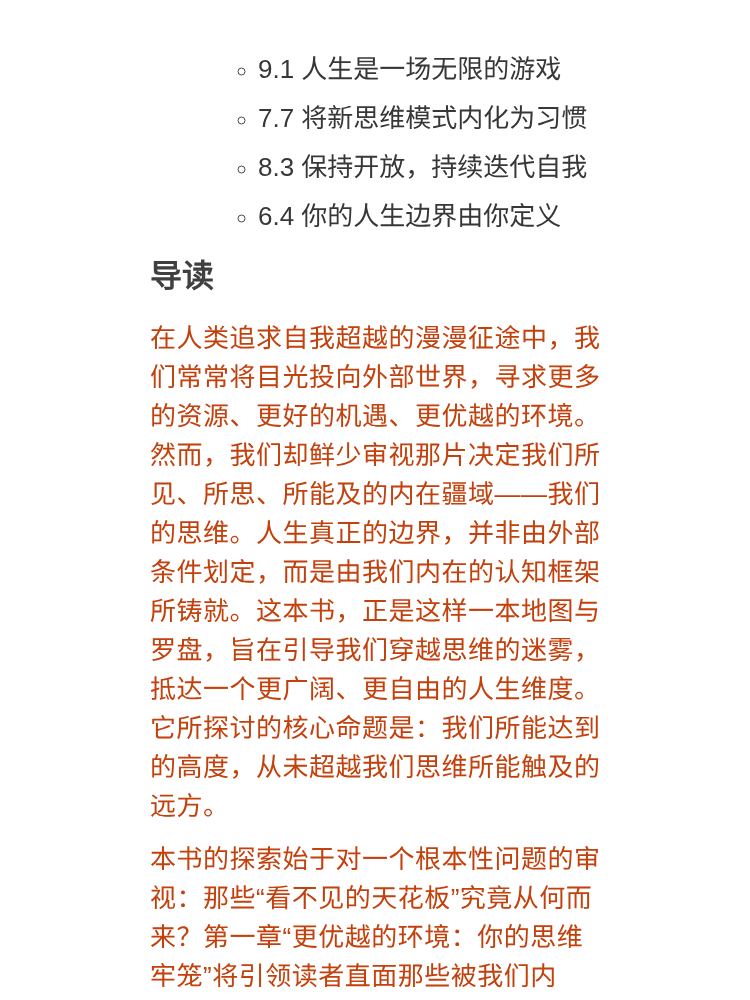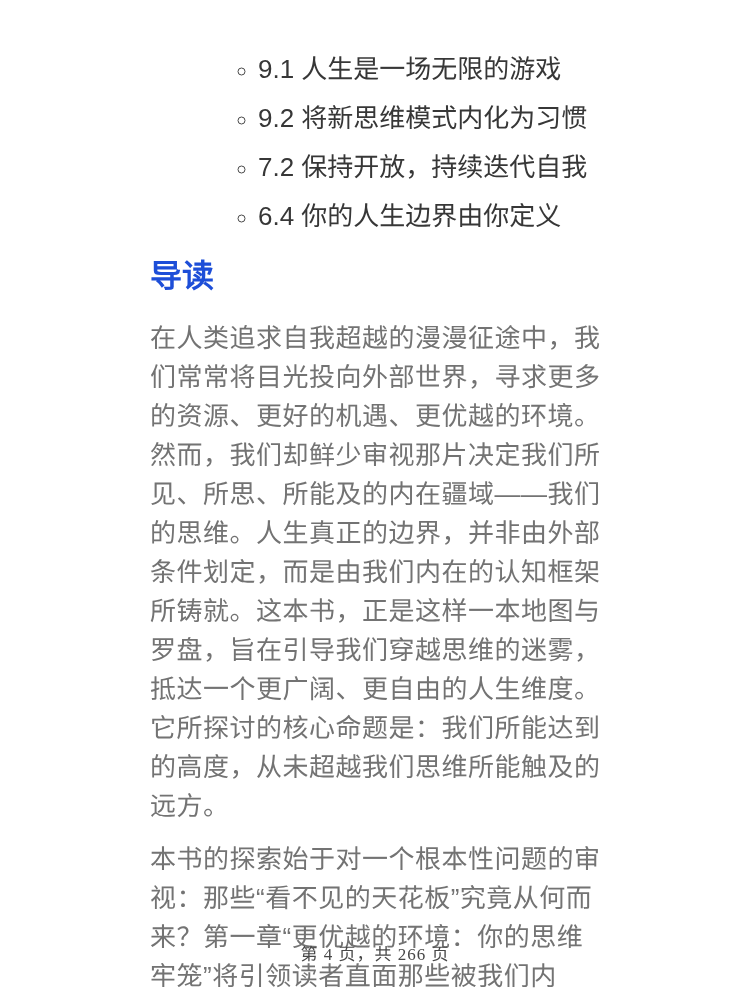--- a/index.html
+++ b/index.html
@@ -35,28 +35,28 @@
   }
   ul.toc li::marker {
     color: #4a4a4a;
     font-size: 22px;
   }
   .section-title {
     margin: 20px 0 0 0;
     font-size: 32px;
     line-height: 40px;
     font-weight: 700;
-    color: #1d4ed8;
+    color: #404040;
   }
   .para {
     margin: 23px 0 0 0;
     font-size: 26px;
     line-height: 39px;
     letter-spacing: 0.5px;
-    color: #737373;
+    color: #c2410c;
     text-align: left;
     word-break: break-word;
   }
   .para + .para {
     margin-top: 14px;
   }
   .page-footer {
     position: absolute;
     left: 0;
     right: 0;
@@ -70,29 +70,26 @@
   }
 </style>
 </head>
 <body>
 
 <div class="page">
   <main class="content">
 
     <ul class="toc">
       <li class="toc-item">9.1 人生是一场无限的游戏</li>
-      <li class="toc-item">9.2 将新思维模式内化为习惯</li>
-      <li class="toc-item">7.2 保持开放，持续迭代自我</li>
+      <li class="toc-item">7.7 将新思维模式内化为习惯</li>
+      <li class="toc-item">8.3 保持开放，持续迭代自我</li>
       <li class="toc-item">6.4 你的人生边界由你定义</li>
     </ul>
 
     <h2 class="section-title">导读</h2>
 
     <p class="para">在人类追求自我超越的漫漫征途中，我们常常将目光投向外部世界，寻求更多的资源、更好的机遇、更优越的环境。然而，我们却鲜少审视那片决定我们所见、所思、所能及的内在疆域——我们的思维。人生真正的边界，并非由外部条件划定，而是由我们内在的认知框架所铸就。这本书，正是这样一本地图与罗盘，旨在引导我们穿越思维的迷雾，抵达一个更广阔、更自由的人生维度。它所探讨的核心命题是：我们所能达到的高度，从未超越我们思维所能触及的远方。</p>
 
     <p class="para">本书的探索始于对一个根本性问题的审视：那些“看不见的天花板”究竟从何而来？第一章“更优越的环境：你的思维牢笼”将引领读者直面那些被我们内化、甚至习以为常的思维定势。它深刻地剖析了认知层次如何像一个无形的容器，决定了</p>
 
   </main>
 
-  <footer class="page-footer">
-    <span>第 4 页，共 266 页</span>
-  </footer>
 </div>
 
 </body></html>

